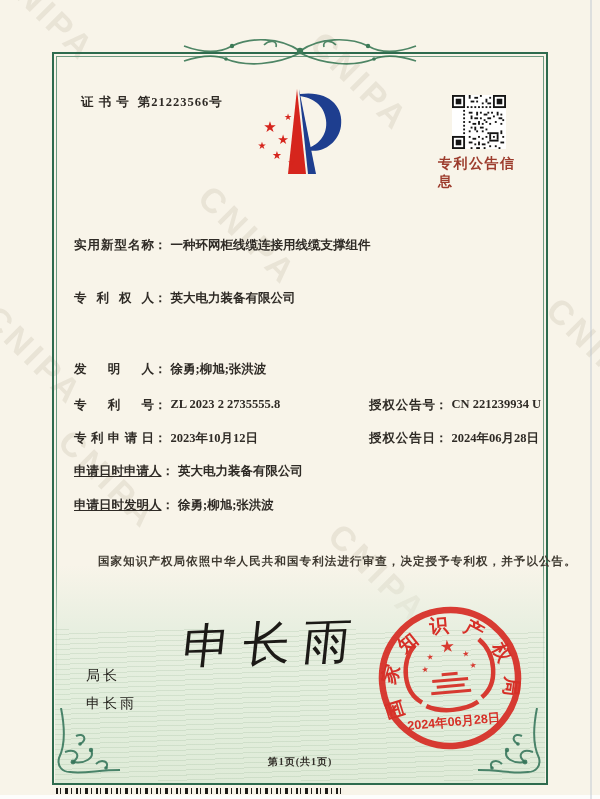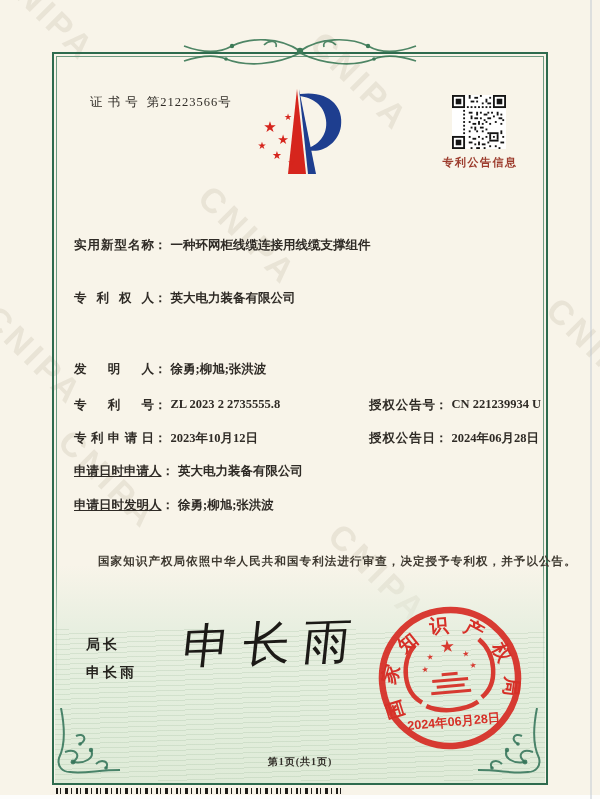--- a/index.html
+++ b/index.html
@@ -36,28 +36,28 @@
   .green-lines {
     position:absolute; left:0; top:64px; width:100%; height:152px;
     background:repeating-linear-gradient(178deg, rgba(116,156,116,0.16) 0 1px, rgba(0,0,0,0) 1px 5px);
   }
   
   .top-orn { position:absolute; left:178px; top:33px; z-index:2; }
   .corner { position:absolute; z-index:2; }
   .corner.bl { left:56px; top:708px; }
   .corner.br { left:478px; top:708px; transform:scaleX(-1); }
   
-  .certline { position:absolute; left:90px; top:94px; font-size:12.5px; font-weight:400; letter-spacing:1px; z-index:2; }
+  .certline { position:absolute; left:81px; top:94px; font-size:12.5px; font-weight:700; letter-spacing:1px; z-index:2; }
   .certline .gap { display:inline-block; width:8px; }
   .logo { position:absolute; left:250px; top:86px; z-index:2; }
   .qr { position:absolute; left:452px; top:95px; width:54px; height:54px; z-index:2; background:#fff; }
   .qr svg { display:block; }
   .qr-caption {
-    position:absolute; left:438px; top:155px; width:84px; text-align:center;
-    font-size:11px; font-weight:bold; letter-spacing:1.5px; color:#9c3b2c; z-index:2;
+    position:absolute; left:438px; top:155px; width:84px; 
+    font-size:14px; font-weight:bold; letter-spacing:1.5px; color:#9c3b2c; z-index:2;
   }
   .title {
     position:absolute; left:0; top:179px; width:600px; text-align:center;
     font-size:29px; font-weight:bold; letter-spacing:9px; padding-left:9px;
     color:#1e1c1a; z-index:2;
   }
   
   .row { position:absolute; left:74px; font-size:12.5px; font-weight:600; z-index:2; white-space:nowrap; }
   .lbl { display:inline-block; width:80px; text-align:justify; text-align-last:justify; vertical-align:top; }
   .lbl.auto { width:auto; text-align:right; text-align-last:auto;text-decoration:underline; }
@@ -71,23 +71,23 @@
   
   .legal {
     position:absolute; left:62px; top:551px; width:478px; z-index:2;
     font-size:11.5px; line-height:21.5px; letter-spacing:1.1px; color:#3d382f;
     font-weight:600;
   }
   .legal .l1 { text-indent:36px; white-space:nowrap; }
   .legal .l2 { white-space:nowrap; }
   
   .director {
-    position:absolute; left:86px; top:630px; z-index:3;
+    position:absolute; left:86px; top:661px; z-index:3;
     font-family:"Liberation Sans","DejaVu Sans",sans-serif;
-    font-size:14px; font-weight:bold; line-height:28px; letter-spacing:3px; color:#26241f;
+    font-size:14px; font-weight:normal; line-height:28px; letter-spacing:3px; color:#26241f;
   }
   .sig {
     position:absolute; left:183px; top:612px; z-index:3;
     font-size:48px; letter-spacing:12px; color:#1c1a17;
     transform:rotate(-2deg) skewX(-8deg);
   }
   
   .seal { position:absolute; left:368px; top:596px; z-index:3; transform:rotate(-5deg); opacity:0.94; }
   
   .footer {

